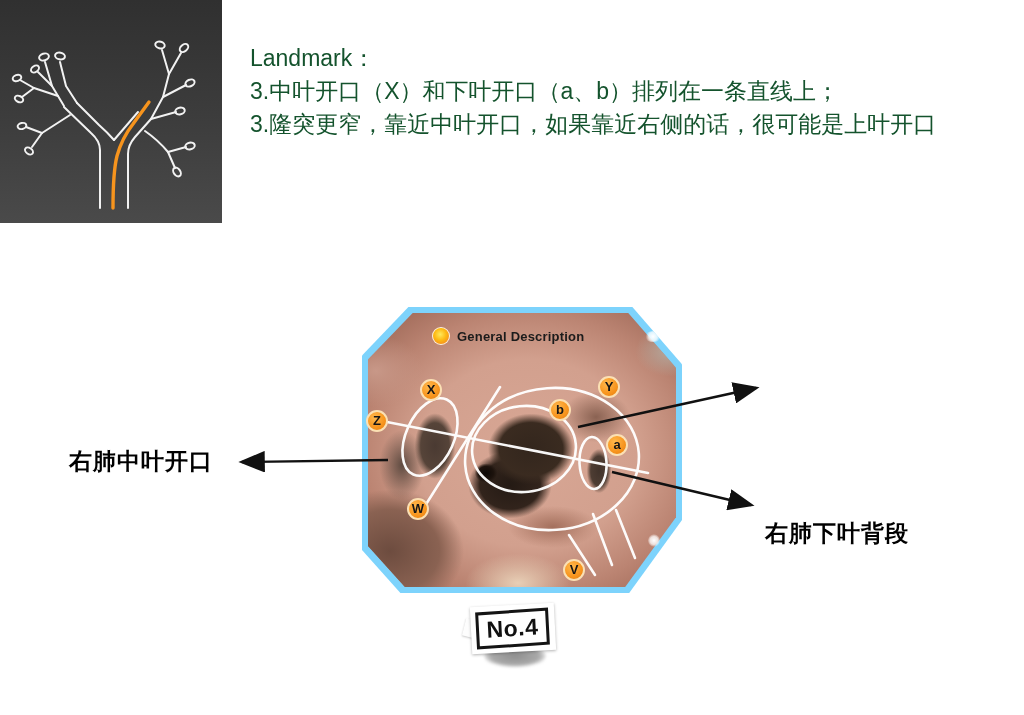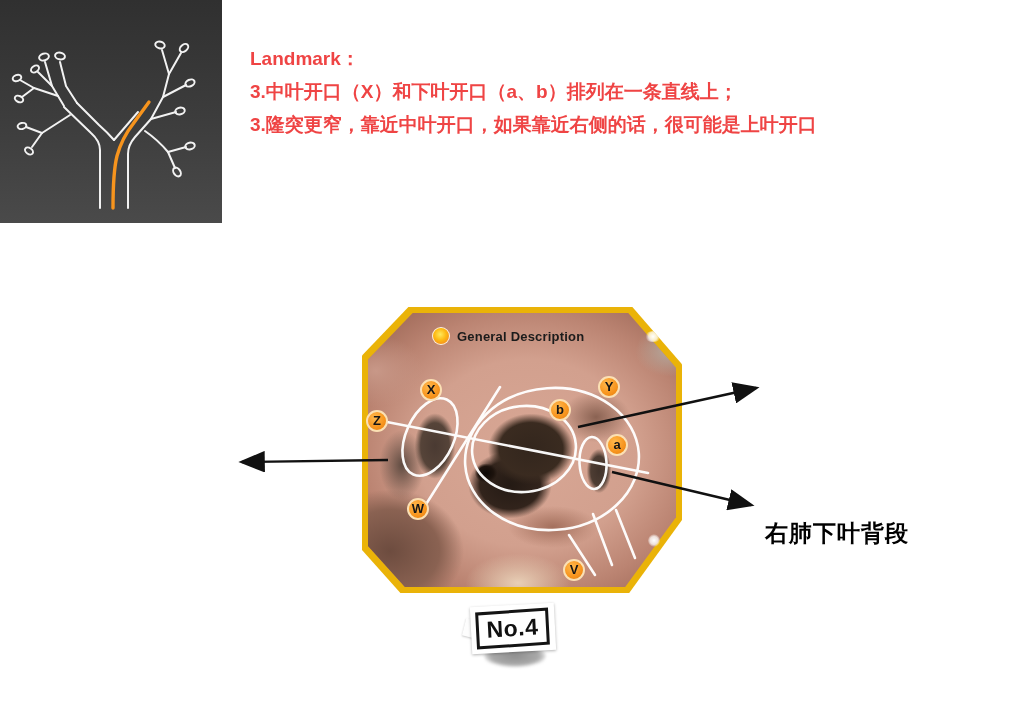--- a/index.html
+++ b/index.html
@@ -5,25 +5,25 @@
   html,body{margin:0;padding:0;background:#fff;}
   .page{position:relative;width:1024px;height:715px;background:#ffffff;overflow:hidden;
         font-family:"Liberation Sans","DejaVu Sans",sans-serif;}
 
   
   .tree-panel{position:absolute;left:0;top:0;width:222px;height:223px;
               background:linear-gradient(180deg,#303030 0%,#3d3d3d 55%,#4a4a4a 100%);}
   .tree-panel svg{position:absolute;inset:0;}
 
   
-  .landmark{position:absolute;left:250px;top:42px;width:760px;color:#ef4444;
-            font-size:19px;font-weight:bold;line-height:33px;white-space:nowrap;}
+  .landmark{position:absolute;left:250px;top:42px;width:760px;color:#14532d;
+            font-size:23px;font-weight:normal;line-height:33px;white-space:nowrap;}
 
   
-  .endo-frame{position:absolute;left:362px;top:307px;width:320px;height:286px;background:#eab308;
+  .endo-frame{position:absolute;left:362px;top:307px;width:320px;height:286px;background:#7dd3fc;
               clip-path:polygon(14.5% 0,84.5% 0,100% 20%,100% 74.5%,83.5% 100%,12% 100%,0 85%,0 17%);}
   .endo-photo{position:absolute;inset:6px;
               clip-path:polygon(14.5% 0,84.5% 0,100% 20%,100% 74.5%,83.5% 100%,12% 100%,0 85%,0 17%);
               background:
                 radial-gradient(14px 12px at 118px 160px,#0d0806 0%,#1d130d 55%,rgba(29,19,13,0) 80%),
                 radial-gradient(58px 48px at 163px 136px,#33261d 0%,#3a2b20 55%,rgba(58,43,32,0) 74%),
                 radial-gradient(55px 44px at 142px 172px,#241a14 0%,#32241c 55%,rgba(50,36,28,0) 76%),
                 radial-gradient(26px 42px at 67px 133px,#4a3a32 0%,#564439 55%,rgba(86,68,57,0) 78%),
                 radial-gradient(30px 46px at 34px 152px,#5f4b41 0%,rgba(95,75,65,0) 76%),
                 radial-gradient(15px 27px at 231px 158px,#41332b 0%,#4e3d33 55%,rgba(78,61,51,0) 82%),
@@ -151,20 +151,21 @@
         <div class="endo-marker" style="left: 236px; top: 69px;">Y</div>
         <div class="endo-marker" style="left: 187px; top: 92px;">b</div>
         <div class="endo-marker" style="left: 244px; top: 127px;">a</div>
         <div class="endo-marker" style="left: 201px; top: 252px;">V</div>
       </div>
 
     <div class="glint" style="left:283px;top:24px;width:16px;height:11px;"></div>
     <div class="glint" style="left:286px;top:227px;width:12px;height:13px;"></div>
   </div>
 
+  <div class="callout" style="left:69px;top:446px;">右肺中叶开口</div>
   <div class="callout" style="left:765px;top:496px;margin-top:22px;">右肺下叶背段</div>
 
   <svg class="annot-svg" width="1024" height="715" viewBox="0 0 1024 715">
     <defs>
       <marker id="ah" markerWidth="11" markerHeight="9" refX="9.5" refY="4.5" orient="auto">
         <path d="M0,0 L11,4.5 L0,9 z" fill="#111111"></path>
       </marker>
     </defs>
     <g stroke="#111111" stroke-width="2.4" fill="none">
       <line x1="388" y1="460" x2="242" y2="462" marker-end="url(#ah)"></line>

